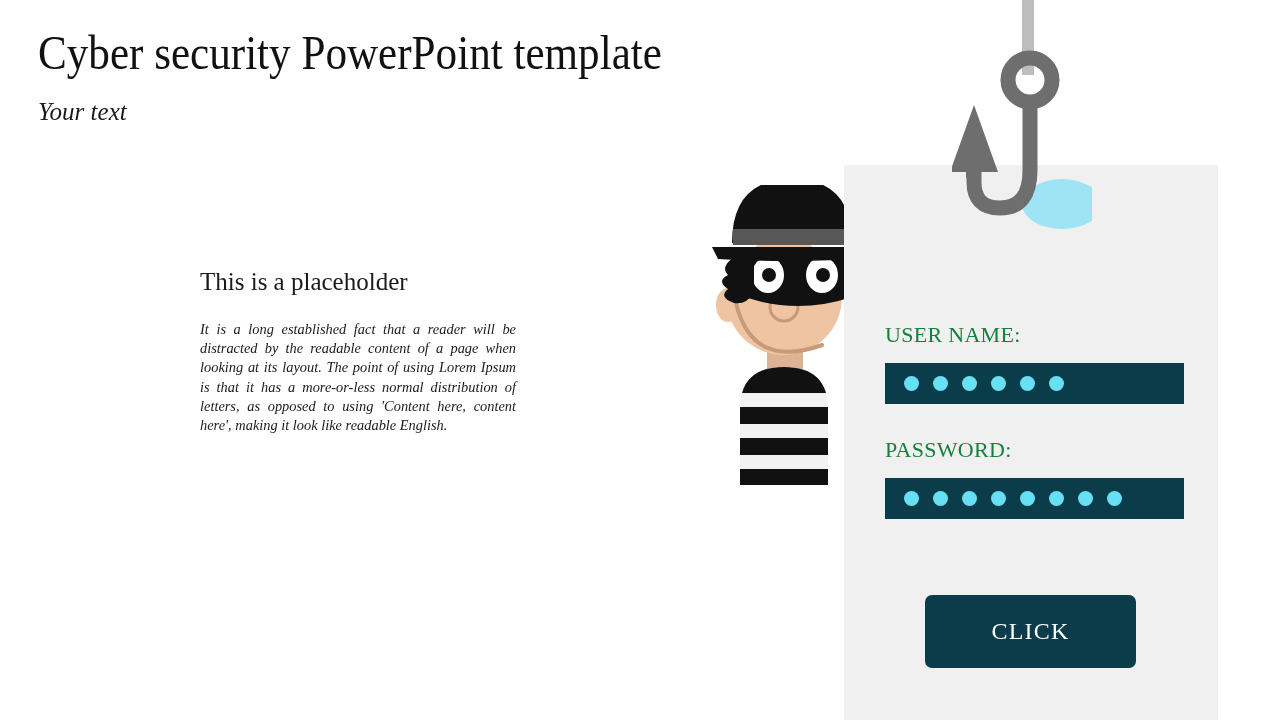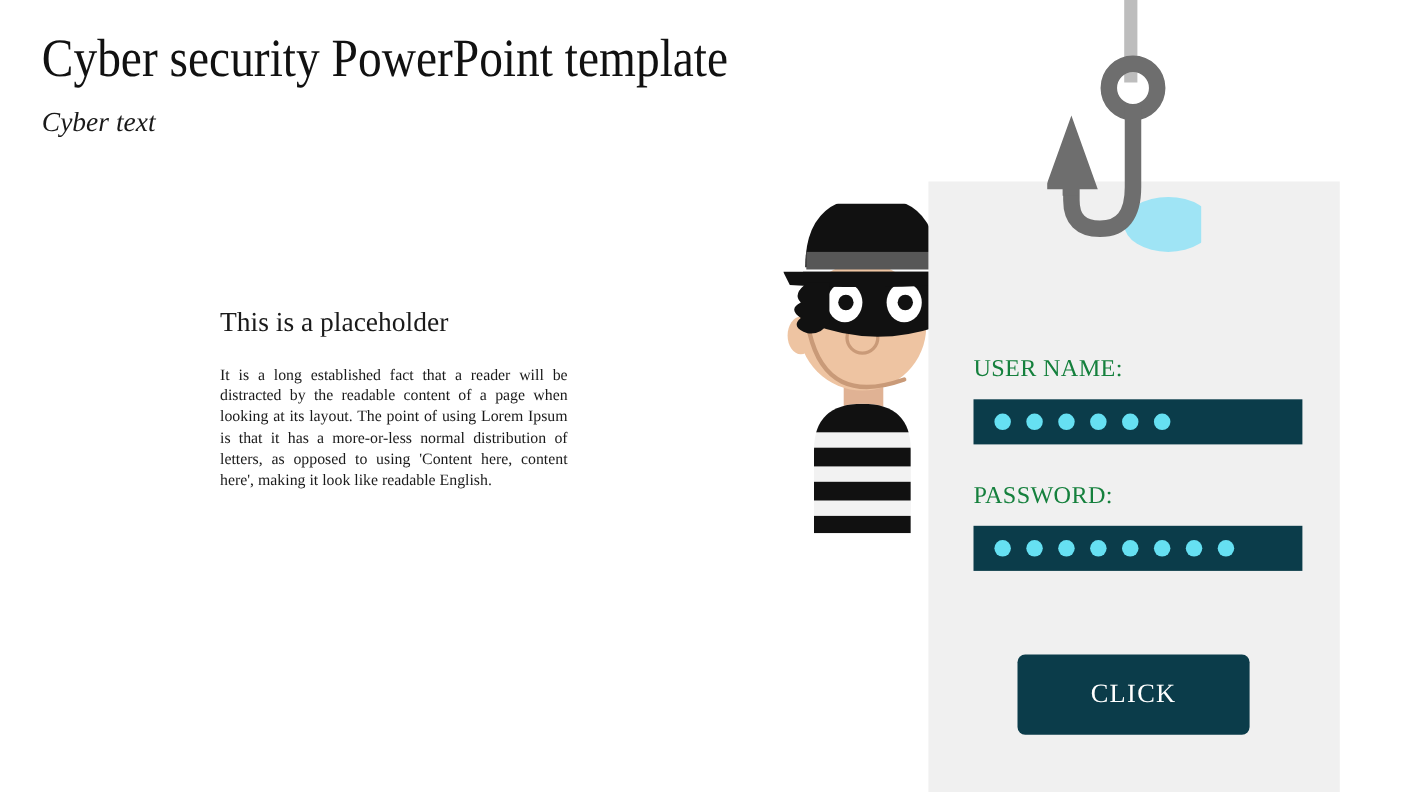--- a/index.html
+++ b/index.html
@@ -56,31 +56,32 @@
     position: absolute;
     left: 188px;
     top: 262px;
     width: 318px;
   }
   #body-heading {
     font-family: "Liberation Serif", serif;
     font-size: 25px;
     line-height: 32px;
     color: #1a1a1a;
-    margin: 16px 0 22px 0;
+    margin: 4px 0 22px 0;
     white-space: nowrap;
   }
   #body-paragraph {
     font-family: "Liberation Serif", serif;
     font-size: 14.4px;
     line-height: 19.2px;
     color: #1a1a1a;
     text-align: justify;
     margin: 0;
     width: 316px;
+    font-style: italic;
   }
 
   
   #login-panel {
     position: absolute;
     left: 832px;
     top: 165px;
     width: 374px;
     height: 555px;
     background: #f0f0f0;
@@ -161,21 +162,21 @@
     height: 230px;
   }
   #hook svg { display: block; }
 </style>
 </head>
 <body>
 
 <div id="slide">
 
   <div id="title">Cyber security PowerPoint template</div>
-  <div id="subtitle">Cyber text</div>
+  <div id="subtitle">Your text</div>
 
   <div id="body-block">
     <div id="body-heading">This is a placeholder</div>
     <p id="body-paragraph">It is a long established fact that a reader will be distracted by the readable content of a page when looking at its layout. The point of using Lorem Ipsum is that it has a more-or-less normal distribution of letters, as opposed to using 'Content here, content here', making it look like readable English.</p>
   </div>
 
   <div id="thief">
     <svg width="145" height="300" viewBox="0 0 145 300" xmlns="http://www.w3.org/2000/svg">
 
       <rect x="55" y="150" width="36" height="45" fill="#e0b294"></rect>

